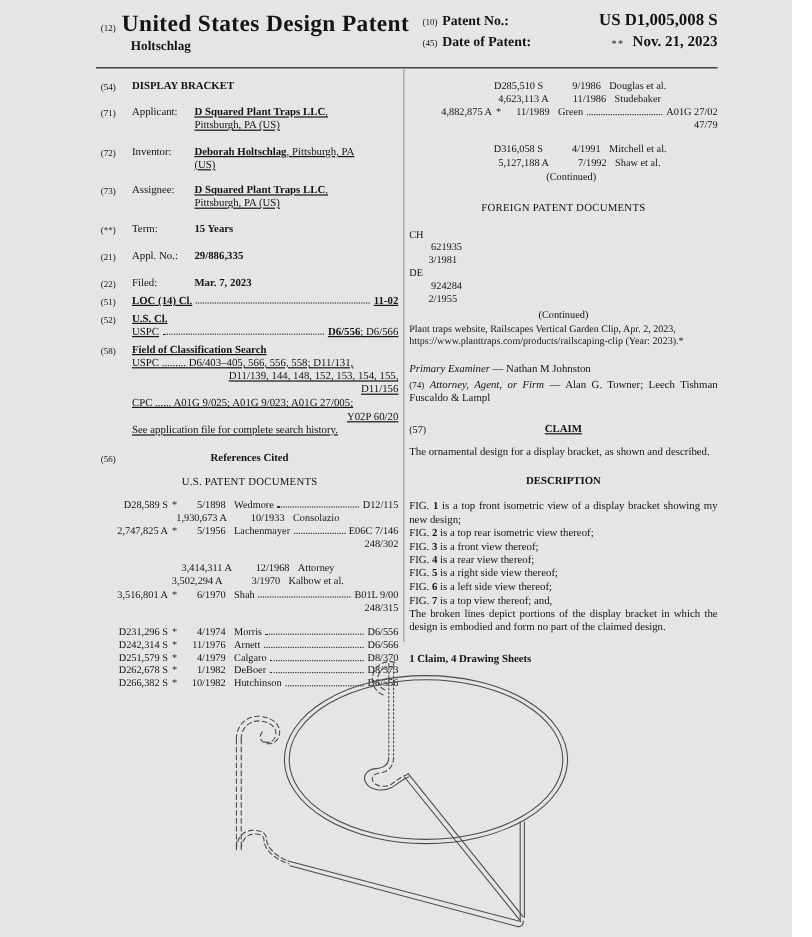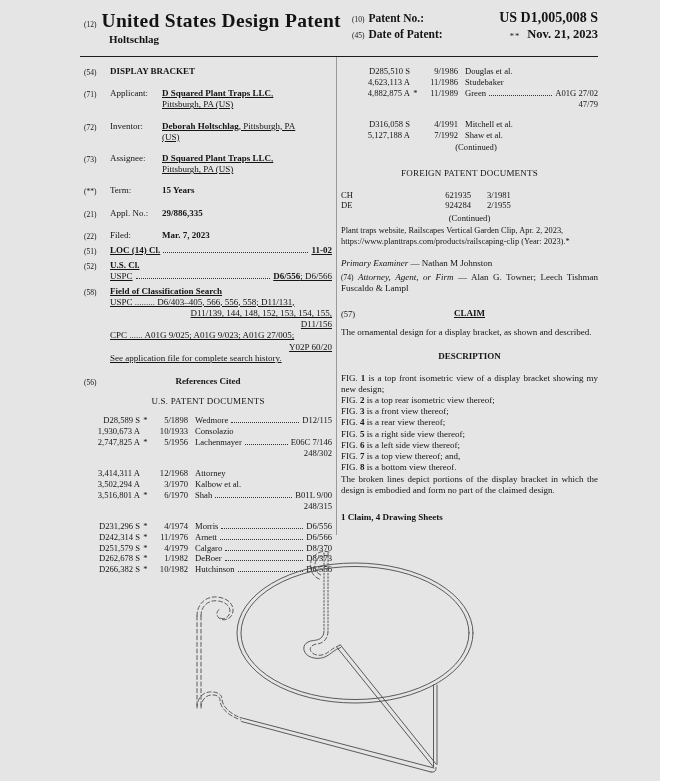--- a/index.html
+++ b/index.html
@@ -33,32 +33,32 @@
   b{font-weight:bold;}
   .tight{margin-bottom:3px;}
   .row-flex{display:flex;align-items:baseline;}
   .lead{flex:1 1 auto;border-bottom:1px dotted #333;margin:0 3px 2px 3px;min-width:8px;}
   .tr{text-align:right;}
   .center{text-align:center;}
   .refhead{position:relative;text-align:center;font-weight:bold;margin:12px 0 9px;}
   .refhead .code{position:absolute;left:0;top:1px;font-weight:normal;}
   .usdoc{margin:0 0 8px;letter-spacing:.2px;}
   .ref-table{font-size:8.6px;line-height:10.9px;}
-  .ref-row{display:flex;align-items:baseline;}
+  .ref-row{display:flex;align-items:baseline;justify-content:center;}
   .ref-row.gap{margin-top:9px;}
   .ref-id{flex:none;width:56px;text-align:right;white-space:nowrap;}
   .ref-star{flex:none;width:11px;text-align:center;}
   .ref-date{flex:none;width:37px;text-align:right;white-space:nowrap;}
   .ref-name{flex:none;padding-left:7px;white-space:nowrap;}
   .ref-cls{flex:none;white-space:nowrap;}
   .ref-cont{text-align:right;}
   .cont-center{text-align:center;margin:2px 0 0;}
   .sect-heading{text-align:center;font-size:9px;letter-spacing:.2px;margin:15px 0 10px;}
   .right-table{padding-left:13px;}
-  .f-row{display:flex;}
+  .f-row{display:flex;flex-direction:column;}
   .f-cc{flex:none;width:86px;}
   .f-num{flex:none;width:44px;text-align:right;}
   .f-date{flex:none;margin-left:16px;}
   .pub{font-size:8.4px;line-height:10.6px;margin-top:2px;}
   .para{margin-top:11px;text-align:justify;}
   .ital{font-style:italic;}
   .inline-code{font-size:7.5px;}
   .clm-head{position:relative;text-align:center;font-weight:bold;margin:14px 0 8px;text-decoration:underline;}
   .clm-head .code{position:absolute;left:0;top:1px;font-weight:normal;font-size:8.5px;}
   .desc-head{text-align:center;font-weight:bold;margin:13px 0 10px;}
@@ -348,21 +348,20 @@
 
     <div class="desc-head">DESCRIPTION</div>
 
     <div class="figline"><span>FIG.</span> <b>1</b> <span>is a top front isometric view of a display bracket showing my new design;</span></div>
     <div class="figline"><span>FIG.</span> <b>2</b> <span>is a top rear isometric view thereof;</span></div>
     <div class="figline"><span>FIG.</span> <b>3</b> <span>is a front view thereof;</span></div>
     <div class="figline"><span>FIG.</span> <b>4</b> <span>is a rear view thereof;</span></div>
     <div class="figline"><span>FIG.</span> <b>5</b> <span>is a right side view thereof;</span></div>
     <div class="figline"><span>FIG.</span> <b>6</b> <span>is a left side view thereof;</span></div>
     <div class="figline"><span>FIG.</span> <b>7</b> <span>is a top view thereof; and,</span></div>
-    <div class="figline"><span>FIG.</span> <b>8</b> <span>is a bottom view thereof.</span></div>
 
     <div class="note">The broken lines depict portions of the display bracket in which the design is embodied and form no part of the claimed design.</div>
     <div class="sheets">1 Claim, 4 Drawing Sheets</div>
   </div>
 
   <div class="figure">
     <svg width="440" height="243" viewBox="0 0 440 243">
       <g fill="none" stroke="#4a4a4a" stroke-width="0.9" stroke-linecap="round">
 
         <ellipse cx="227" cy="95" rx="118" ry="70"></ellipse>

